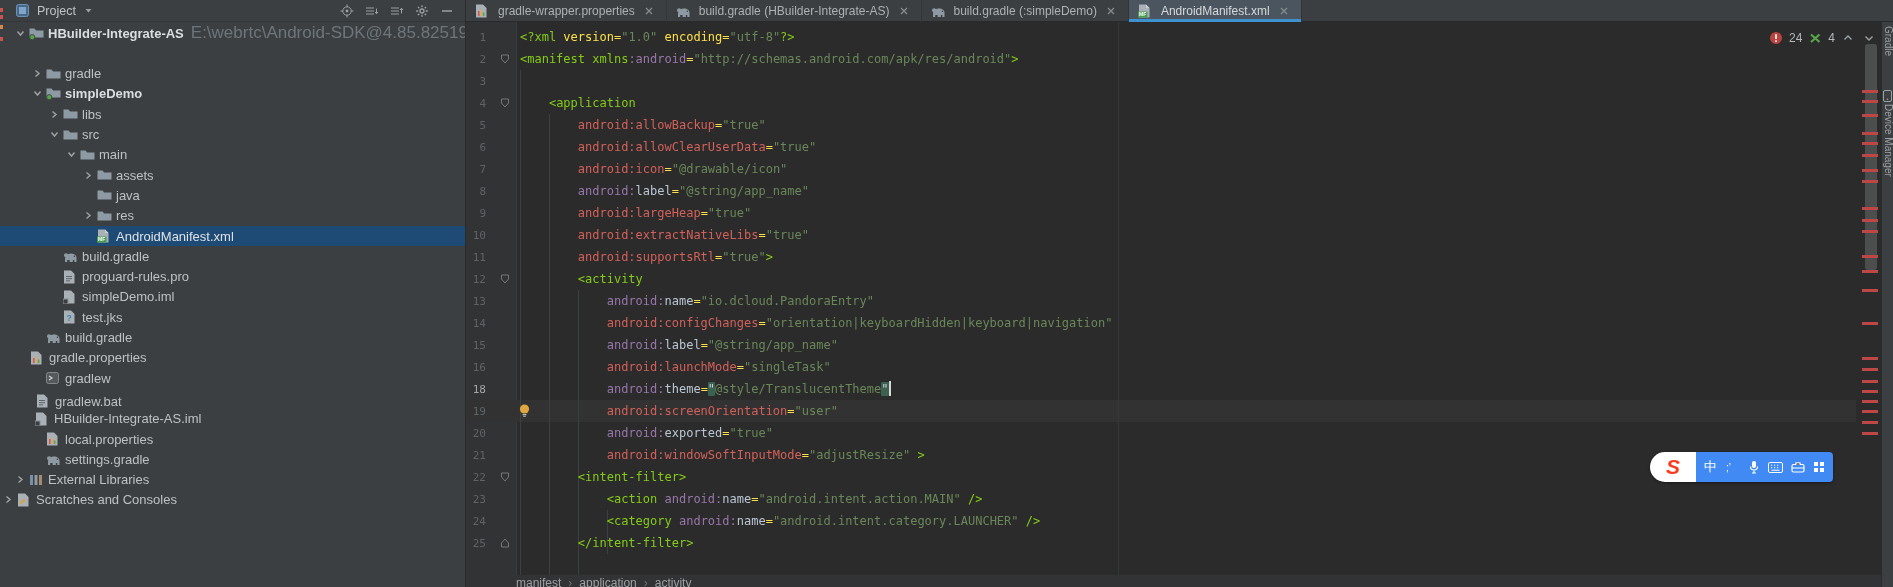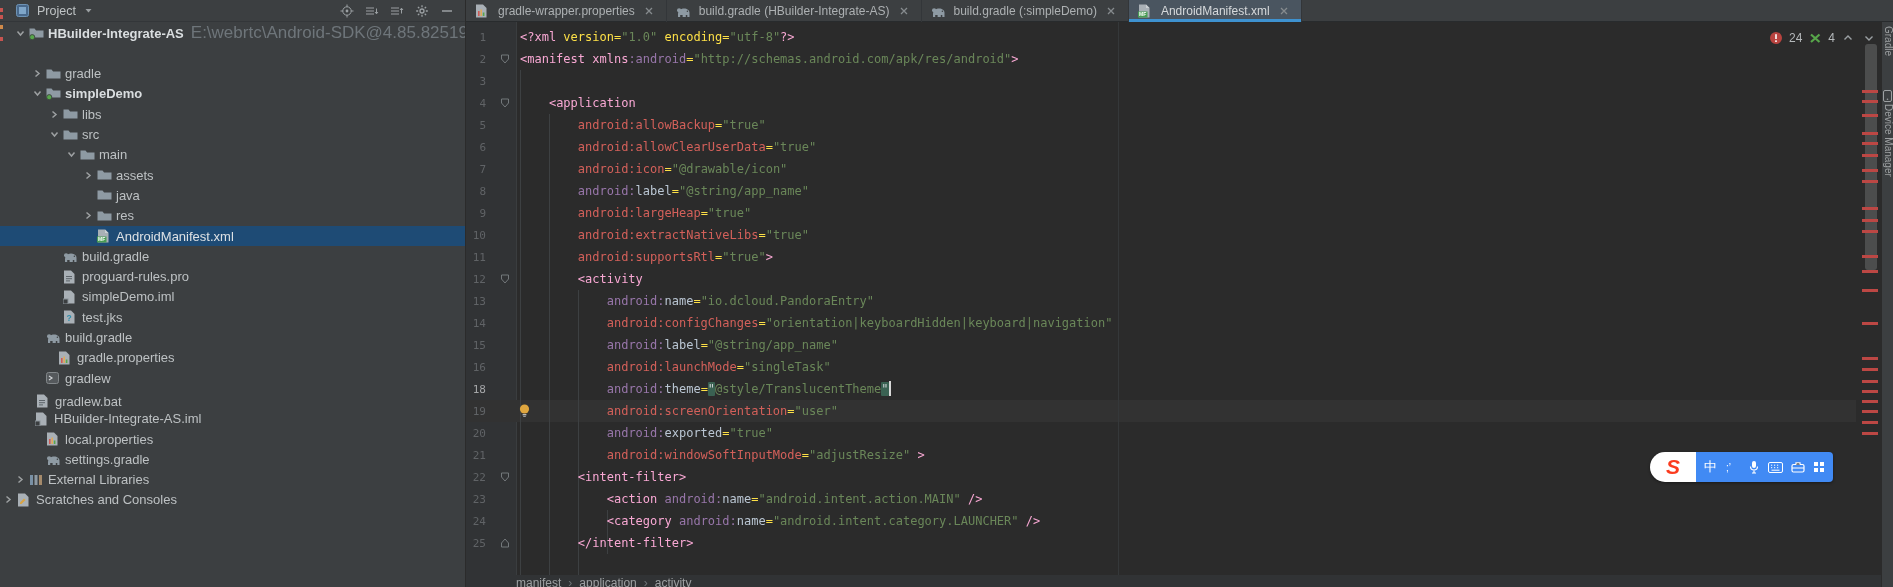--- a/index.html
+++ b/index.html
@@ -33,21 +33,21 @@
   #gutter-bg{position:absolute;left:0;top:0;bottom:0;width:50px;background:#313335;border-right:1px solid #3a3d3f;}
   .guide{position:absolute;width:1px;background:#3d4042;}
   #margin-line{position:absolute;left:652px;top:0;bottom:0;width:1px;background:#35383a;}
   #caret-band{position:absolute;left:0;right:0;top:378px;height:22px;background:#323232;}
   #code-lines{position:absolute;left:0;top:4px;right:0;}
   .ln-row{display:flex;height:22px;align-items:center;position:relative;}
   .ln-num{width:20px;text-align:right;color:#606366;font:11px "DejaVu Sans Mono",monospace;flex:none;}
   .ln-row.cur .ln-num{color:#a4a6a8;}
   .ln-fold{width:30px;flex:none;display:flex;justify-content:center;padding-left:8px;box-sizing:border-box;}
   .ln-code{flex:1;margin:0;padding-left:4px;font:12px/22px "DejaVu Sans Mono",monospace;white-space:pre;color:#a9b7c6;}
-  .tk-tag{color:#f9a8d4;text-align:center;}
+  .tk-tag{color:#84cc16;text-align:center;}
   .tk-attr{color:#d3605a;}
   .tk-ns{color:#9876aa;}
   .tk-attr2{color:#bac6d3;}
   .tk-str{color:#6a8759;}
   .tk-plain{color:#fde047;}
   .tk-qhl{background:#3a6152;color:#cbd0d1;border-radius:1px;}
   .caret{display:inline-block;width:2px;height:15px;background:#d8d8d8;vertical-align:-3px;}
   #bulb{position:absolute;left:52px;top:381px;}
 
   
@@ -251,21 +251,21 @@
           <span class="tchev"></span>
           <span class="ticon">
             <svg width="16" height="13">
               <path d="M2 12v-2.5C2 5.6 4.5 3.5 8 3.5c3.2 0 5.5 1.7 5.5 4.3V12h-2.2v-2H9.8v2H6.6v-2H4.2v2z" fill="#8E9AA3"></path>
               <circle cx="3.1" cy="5.3" r="2.1" fill="#8E9AA3"></circle>
               <circle cx="11.4" cy="6.3" r="0.75" fill="#3c3f41"></circle>
             </svg>
           </span>
           <span class="tlabel">build.gradle</span>
         </div>
-        <div class="trow" style="top: 347.8px; padding-left: 41px;">
+        <div class="trow" style="top: 347.8px; padding-left: 13px;">
           <span class="tchev"></span>
           <span class="ticon">
             <svg width="12" height="14">
               <path d="M1 0.5h7l3.5 3.5v9.5H1z" fill="#A9B0B6"></path>
               <rect x="3" y="7" width="1.6" height="5" fill="#cf5b56"></rect>
               <rect x="5.4" y="5.5" width="1.6" height="6.5" fill="#e0a95a"></rect>
               <rect x="7.8" y="8.5" width="1.6" height="3.5" fill="#57A64A"></rect>
             </svg>
           </span>
           <span class="tlabel">gradle.properties</span>

